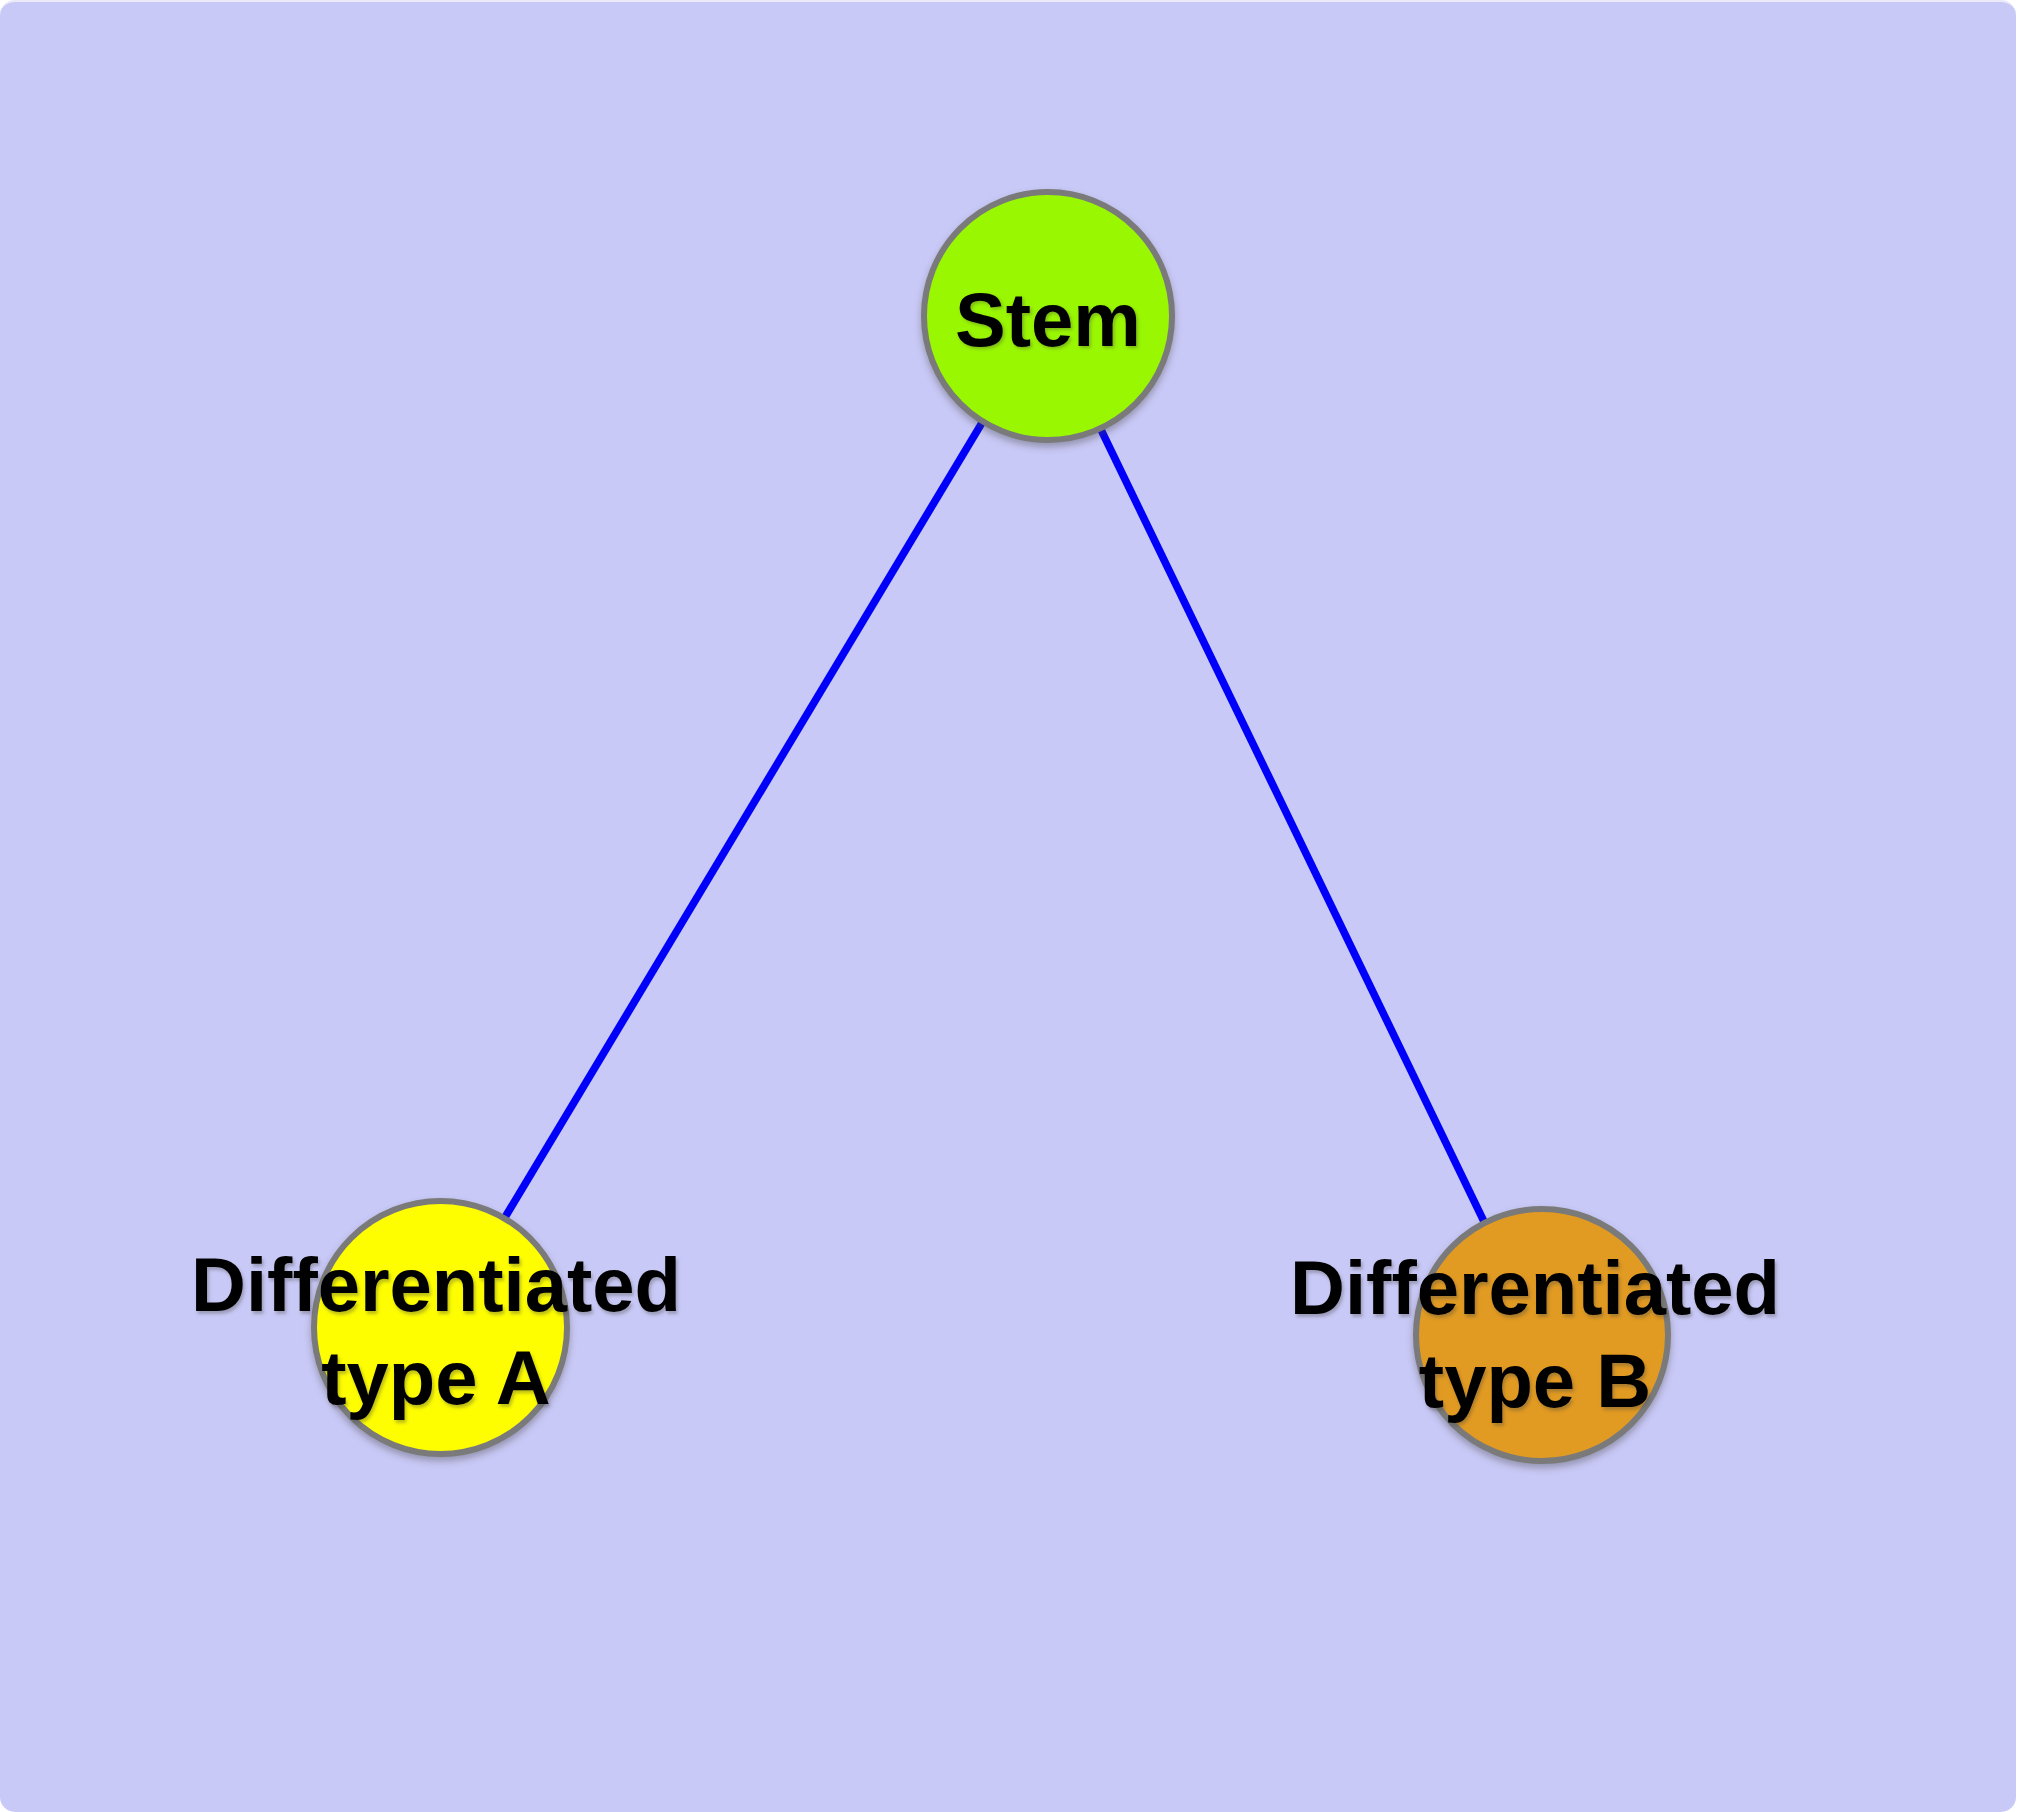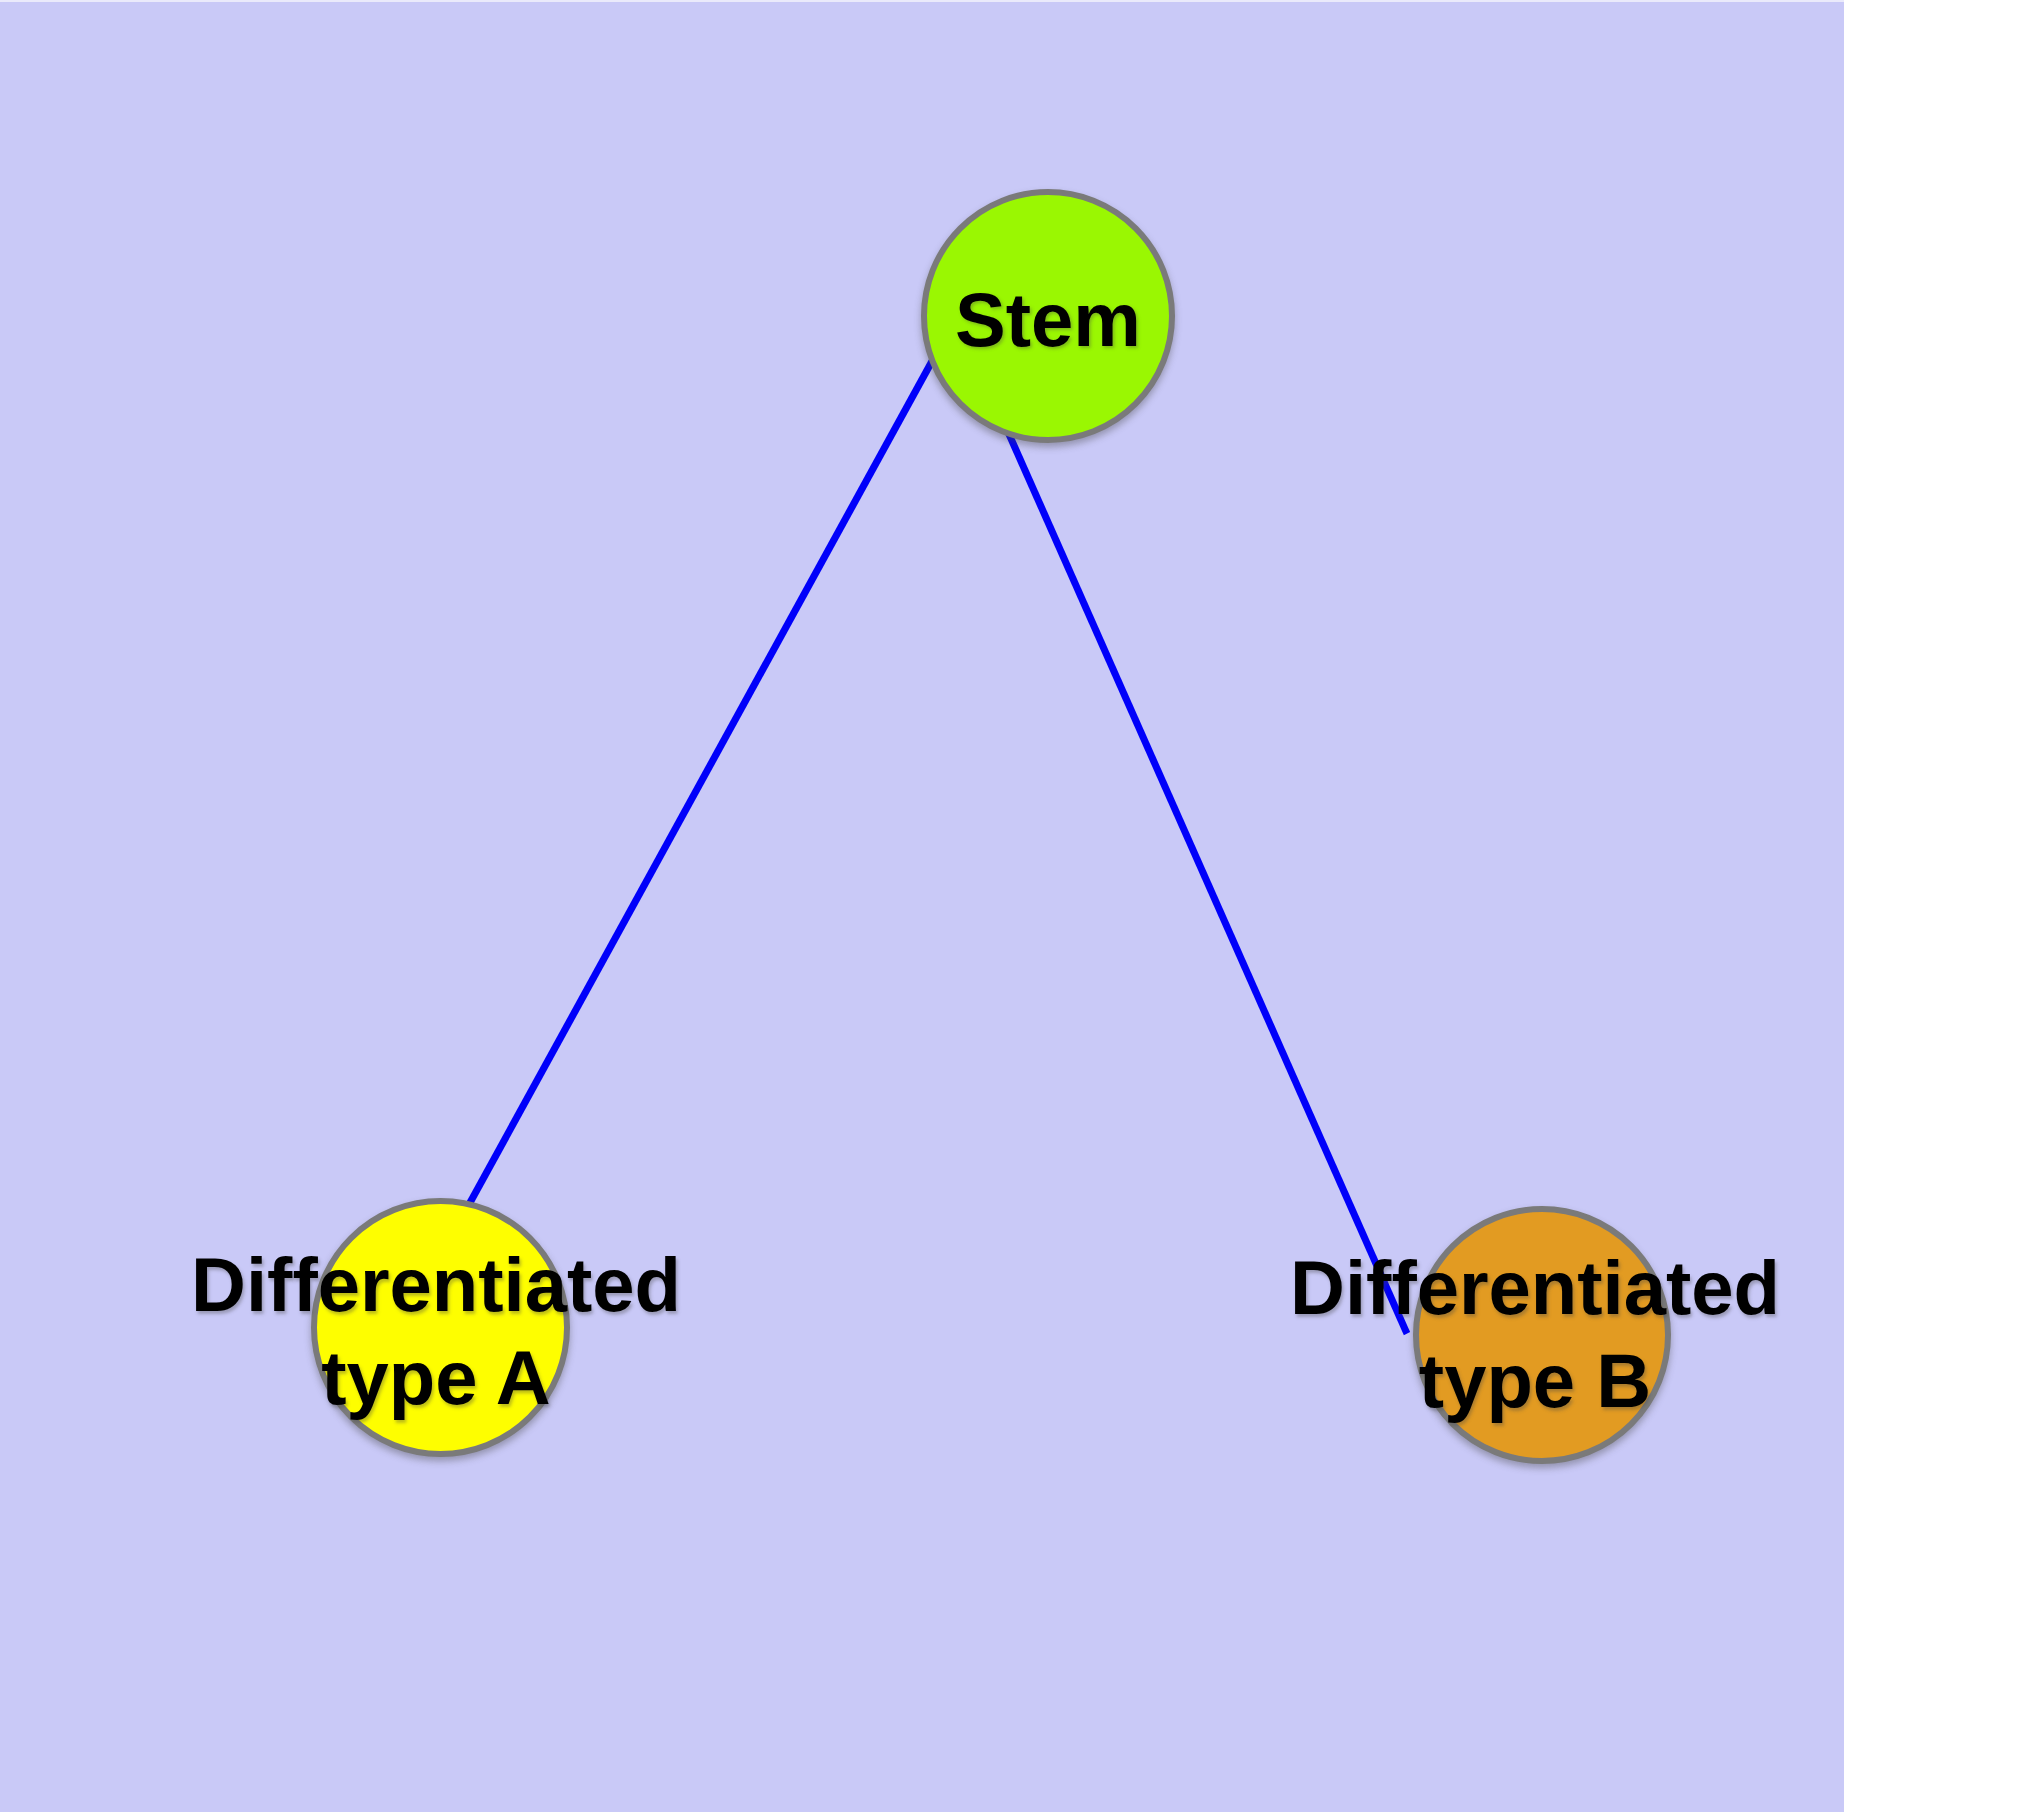--- a/index.html
+++ b/index.html
@@ -7,24 +7,25 @@
     padding: 0;
   }
   body {
     width: 2021px;
     height: 1812px;
     overflow: hidden;
     font-family: "Liberation Sans", sans-serif;
   }
   .canvas {
     position: relative;
-    width: 1844px;
+    width: 2016px;
     height: 1812px;
     border-top: 2.5px solid #eaeafb;
     box-sizing: border-box;
+    border-radius: 15px;
   }
   .edges-svg {
     position: absolute;
     left: 0;
     top: 0;
     width: 100%;
     height: 100%;
     z-index: 1;
   }
   .node-circle {

